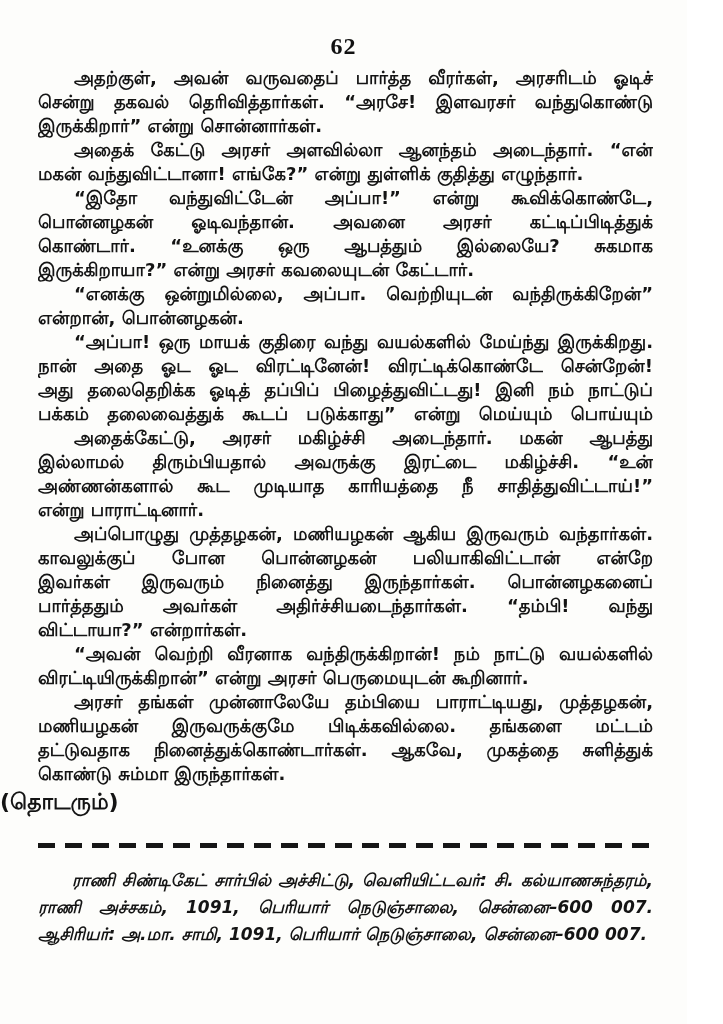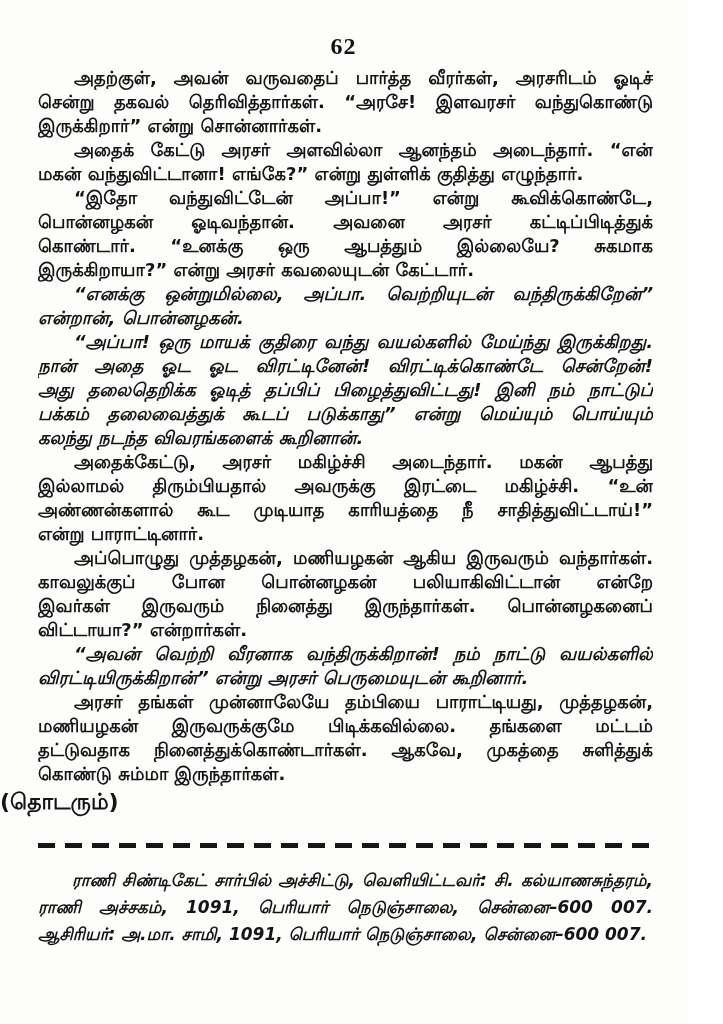--- a/index.html
+++ b/index.html
@@ -26,21 +26,21 @@
     letter-spacing: 1px;
     color: #111;
   }
   .body-text {
     margin: 6px 34px 0 38px;
     font-size: 18px;
     line-height: 24px;
     font-weight: 600;
   }
   .para { margin: 0; }
-  .para.italic { font-style: italic; }
+  .para.italic { }
   .line {
     text-align: justify;
     text-align-last: justify;
     overflow: hidden;
     white-space: nowrap;
   }
   .line.last {
     text-align-last: left;
   }
   .line.first {
@@ -106,32 +106,32 @@
       </div>
       <div class="para italic">
         <div class="line first">“எனக்கு ஒன்றுமில்லை, அப்பா. வெற்றியுடன் வந்திருக்கிறேன்”</div>
         <div class="line last">என்றான், பொன்னழகன்.</div>
       </div>
       <div class="para italic">
         <div class="line first">“அப்பா! ஒரு மாயக் குதிரை வந்து வயல்களில் மேய்ந்து இருக்கிறது.</div>
         <div class="line">நான் அதை ஓட ஓட விரட்டினேன்! விரட்டிக்கொண்டே சென்றேன்!</div>
         <div class="line">அது தலைதெறிக்க ஓடித் தப்பிப் பிழைத்துவிட்டது! இனி நம் நாட்டுப்</div>
         <div class="line">பக்கம் தலைவைத்துக் கூடப் படுக்காது” என்று மெய்யும் பொய்யும்</div>
-        <div class="line last">கலந்து நடந்த விவரங்களைக் கூறினான்.</div>
       </div>
       <div class="para">
         <div class="line first">அதைக்கேட்டு, அரசர் மகிழ்ச்சி அடைந்தார். மகன் ஆபத்து</div>
         <div class="line">இல்லாமல் திரும்பியதால் அவருக்கு இரட்டை மகிழ்ச்சி. “உன்</div>
         <div class="line">அண்ணன்களால் கூட முடியாத காரியத்தை நீ சாதித்துவிட்டாய்!”</div>
         <div class="line last">என்று பாராட்டினார்.</div>
       </div>
       <div class="para">
         <div class="line first">அப்பொழுது முத்தழகன், மணியழகன் ஆகிய இருவரும் வந்தார்கள்.</div>
         <div class="line">காவலுக்குப் போன பொன்னழகன் பலியாகிவிட்டான் என்றே</div>
         <div class="line">இவர்கள் இருவரும் நினைத்து இருந்தார்கள். பொன்னழகனைப்</div>
+        <div class="line">பார்த்ததும் அவர்கள் அதிர்ச்சியடைந்தார்கள். “தம்பி! வந்து</div>
         <div class="line last">விட்டாயா?” என்றார்கள்.</div>
       </div>
       <div class="para italic">
         <div class="line first">“அவன் வெற்றி வீரனாக வந்திருக்கிறான்! நம் நாட்டு வயல்களில்</div>
         <div class="line last">விரட்டியிருக்கிறான்” என்று அரசர் பெருமையுடன் கூறினார்.</div>
       </div>
       <div class="para">
         <div class="line first">அரசர் தங்கள் முன்னாலேயே தம்பியை பாராட்டியது, முத்தழகன்,</div>
         <div class="line">மணியழகன் இருவருக்குமே பிடிக்கவில்லை. தங்களை மட்டம்</div>
         <div class="line">தட்டுவதாக நினைத்துக்கொண்டார்கள். ஆகவே, முகத்தை சுளித்துக்</div>

